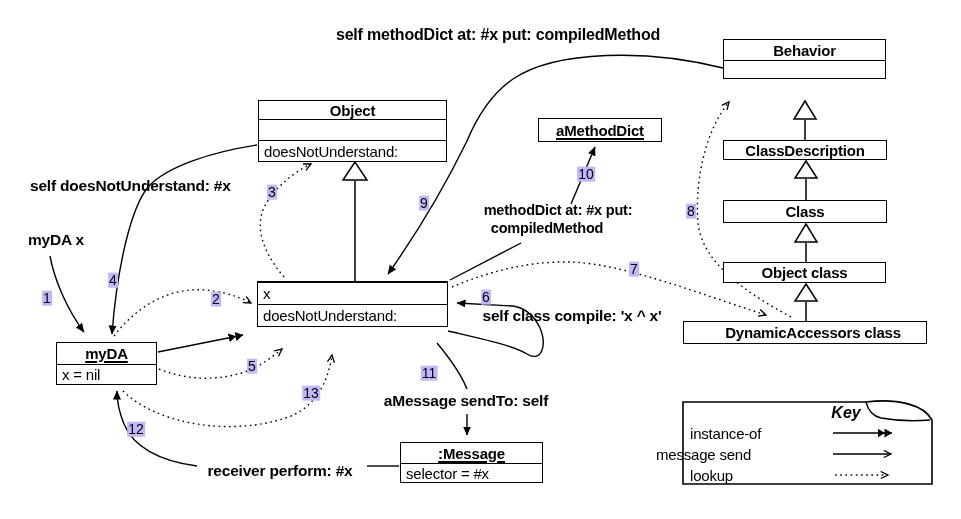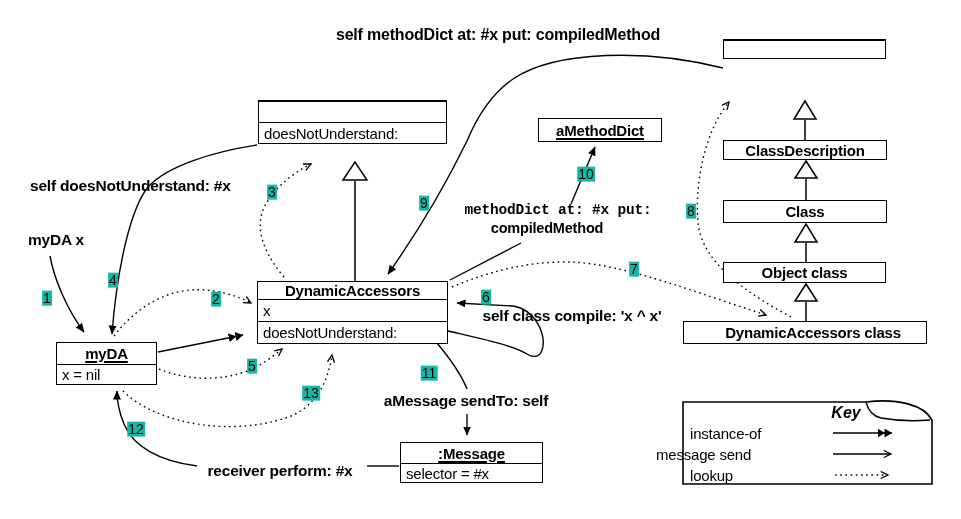--- a/index.html
+++ b/index.html
@@ -9,21 +9,21 @@
   .uml-box{position:absolute;box-sizing:border-box;background:#fff;border:1.6px solid #000;}
   .uml-box .ubox-title{font-weight:bold;text-align:center;display:flex;align-items:center;
          justify-content:center;box-sizing:border-box;font-size:15px;line-height:1;
          letter-spacing:-0.2px;white-space:nowrap;}
   .uml-box .ubox-title.u{text-decoration:underline;text-decoration-thickness:1.5px;text-underline-offset:2px;}
   .uml-box .ubox-row{border-top:1.4px solid #000;box-sizing:border-box;display:flex;align-items:center;
          font-size:15px;line-height:1;padding-left:5px;letter-spacing:-0.2px;white-space:nowrap;}
   .dlabel{position:absolute;font-weight:bold;white-space:nowrap;line-height:1.05;letter-spacing:-0.2px;}
   .dlabel.center{transform:translate(-50%,-50%);text-align:center;}
   .dlabel.left{transform:translate(0,-50%);}
-  .stepnum{position:absolute;transform:translate(-50%,-50%);font-size:14px;background:#14b8a6;
+  .stepnum{position:absolute;transform:translate(-50%,-50%);font-size:14px;background:#c4b5fd;
          padding:0 1px;line-height:1.05;}
   .key-text{position:absolute;font-size:15px;line-height:1;white-space:nowrap;letter-spacing:-0.2px;}
   .key-title{position:absolute;transform:translate(-50%,-50%);font-weight:bold;font-style:italic;
          font-size:16px;}
 </style>
 </head>
 <body>
 
 <div id="stage">
 
@@ -84,29 +84,30 @@
       <path d="M 683,402 L 866,402 C 898,398 924,405 932,420 L 932,484 L 683,484 Z" fill="#fff" stroke="#000" stroke-width="1.6"></path>
       <path d="M 866,402 C 868,410 872,416 881,418 C 898,421 918,421 930,420" fill="none" stroke="#000" stroke-width="1.4"></path>
       <path d="M 833,433 L 892,433" stroke="#000" stroke-width="1.4" marker-end="url(#mDouble)"></path>
       <path d="M 833,454 L 891,454" stroke="#000" stroke-width="1.4" marker-end="url(#mOpen)"></path>
       <path d="M 835,475 L 888,475" stroke="#000" stroke-width="1.4" stroke-dasharray="1.6 3.6" marker-end="url(#mOpen)"></path>
     </g>
   </svg>
 
   <div id="boxes-layer">
       <div class="uml-box" style="left: 258px; top: 100px; width: 189px;">
+        <div class="ubox-title" style="height: 18px;">Object</div>
         <div class="ubox-row" style="height: 21px;"></div>
         <div class="ubox-row" style="height: 21px;">doesNotUnderstand:</div>
       </div>
       <div class="uml-box" style="left: 257px; top: 281px; width: 191px;">
-        <div class="ubox-title" style="height: 17px;">DynamicAccessors</div>
         <div class="ubox-row" style="height: 22px;">x</div>
         <div class="ubox-row" style="height: 22px;">doesNotUnderstand:</div>
       </div>
       <div class="uml-box" style="left: 723px; top: 39px; width: 163px;">
+        <div class="ubox-title" style="height: 20px;">Behavior</div>
         <div class="ubox-row" style="height: 18px;"></div>
       </div>
       <div class="uml-box" style="left: 723px; top: 140px; width: 164px;">
         <div class="ubox-title" style="height: 18px;">ClassDescription</div>
       </div>
       <div class="uml-box" style="left: 723px; top: 200px; width: 164px;">
         <div class="ubox-title" style="height: 21px; text-align: center;">Class</div>
       </div>
       <div class="uml-box" style="left: 723px; top: 262px; width: 163px;">
         <div class="ubox-title" style="height: 19px;">Object class</div>
@@ -123,21 +124,21 @@
       </div>
       <div class="uml-box" style="left: 400px; top: 442px; width: 143px;">
         <div class="ubox-title u" style="height: 20px;">:Message</div>
         <div class="ubox-row" style="height: 19px;">selector = #x</div>
       </div>
     </div>
   <div id="labels-layer">
       <div class="dlabel center" style="left: 498px; top: 35px; font-size: 16px;">self methodDict at: #x put: compiledMethod</div>
       <div class="dlabel left" style="left: 30px; top: 186px; font-size: 15.5px;">self doesNotUnderstand: #x</div>
       <div class="dlabel left" style="left: 28px; top: 240px; font-size: 15.5px;">myDA x</div>
-      <div class="dlabel center" style="left: 558px; top: 211px; font-size: 14.5px; font-family: Liberation Mono, monospace;">methodDict at: #x put:</div>
+      <div class="dlabel center" style="left: 558px; top: 211px; font-size: 14.5px;">methodDict at: #x put:</div>
       <div class="dlabel center" style="left: 547px; top: 229px; font-size: 14.5px;">compiledMethod</div>
       <div class="dlabel center" style="left: 572px; top: 316px; font-size: 15.5px;">self class compile: 'x ^ x'</div>
       <div class="dlabel center" style="left: 466px; top: 401px; font-size: 15.5px;">aMessage sendTo: self</div>
       <div class="dlabel center" style="left: 280px; top: 471px; font-size: 15.5px;">receiver perform: #x</div>
     </div>
   <div id="numbers-layer">
       <span class="stepnum" style="left: 47px; top: 298px;">1</span>
       <span class="stepnum" style="left: 216px; top: 299px;">2</span>
       <span class="stepnum" style="left: 272px; top: 192px;">3</span>
       <span class="stepnum" style="left: 113px; top: 280px;">4</span>

